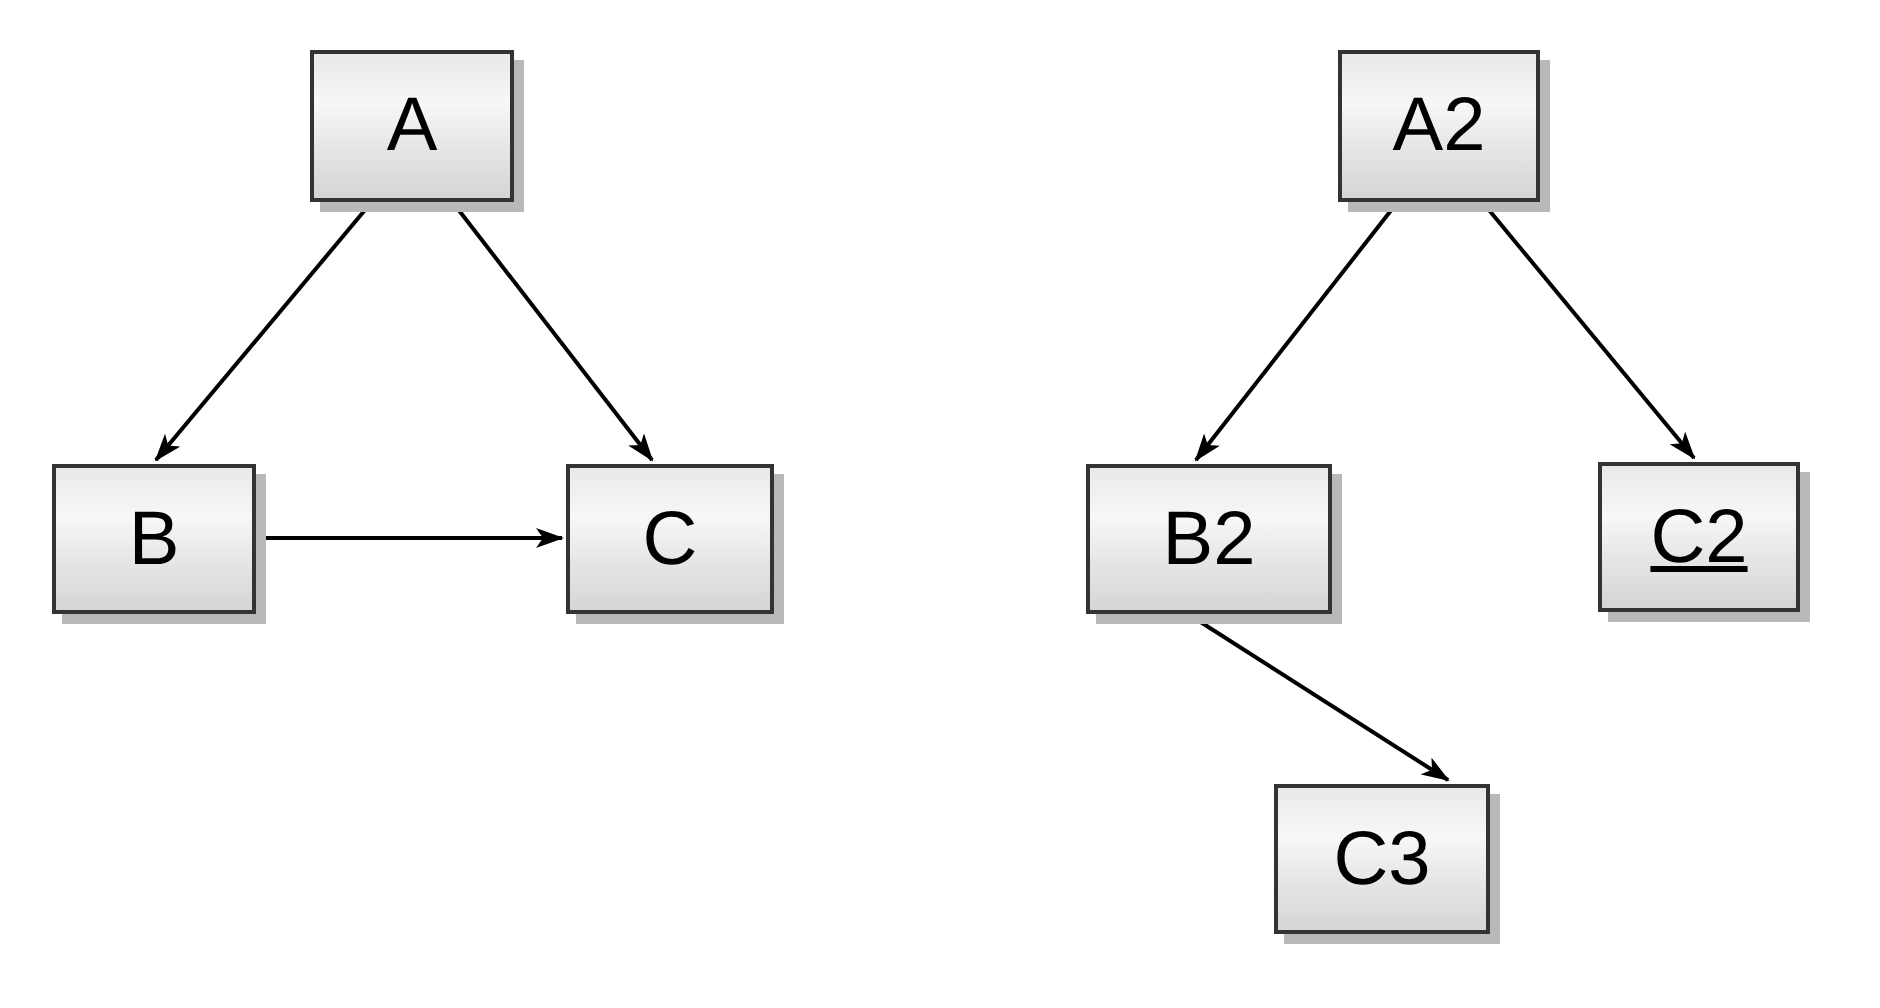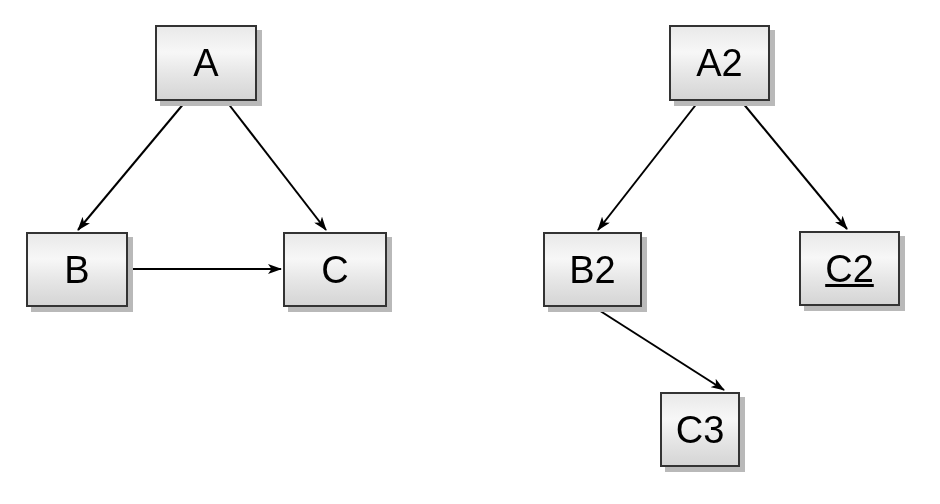--- a/index.html
+++ b/index.html
@@ -67,22 +67,22 @@
     </div>
     <div class="node" style="left: 26px; top: 232px; width: 102px; height: 75px;">
       <span class="node-label">B</span>
     </div>
     <div class="node" style="left: 283px; top: 232px; width: 104px; height: 75px;">
       <span class="node-label">C</span>
     </div>
     <div class="node" style="left: 669px; top: 25px; width: 101px; height: 76px; justify-content: center;">
       <span class="node-label">A2</span>
     </div>
-    <div class="node" style="left: 543px; top: 232px; width: 99px; height: 75px;">
+    <div class="node" style="left: 543px; top: 232px; width: 123px; height: 75px;">
       <span class="node-label">B2</span>
     </div>
     <div class="node" style="left: 799px; top: 231px; width: 101px; height: 75px; text-decoration: underline;">
       <span class="node-label">C2</span>
     </div>
-    <div class="node" style="left: 660px; top: 392px; width: 80px; height: 75px;">
+    <div class="node" style="left: 637px; top: 392px; width: 108px; height: 75px;">
       <span class="node-label">C3</span>
     </div>
   </div>
 
 </body></html>

